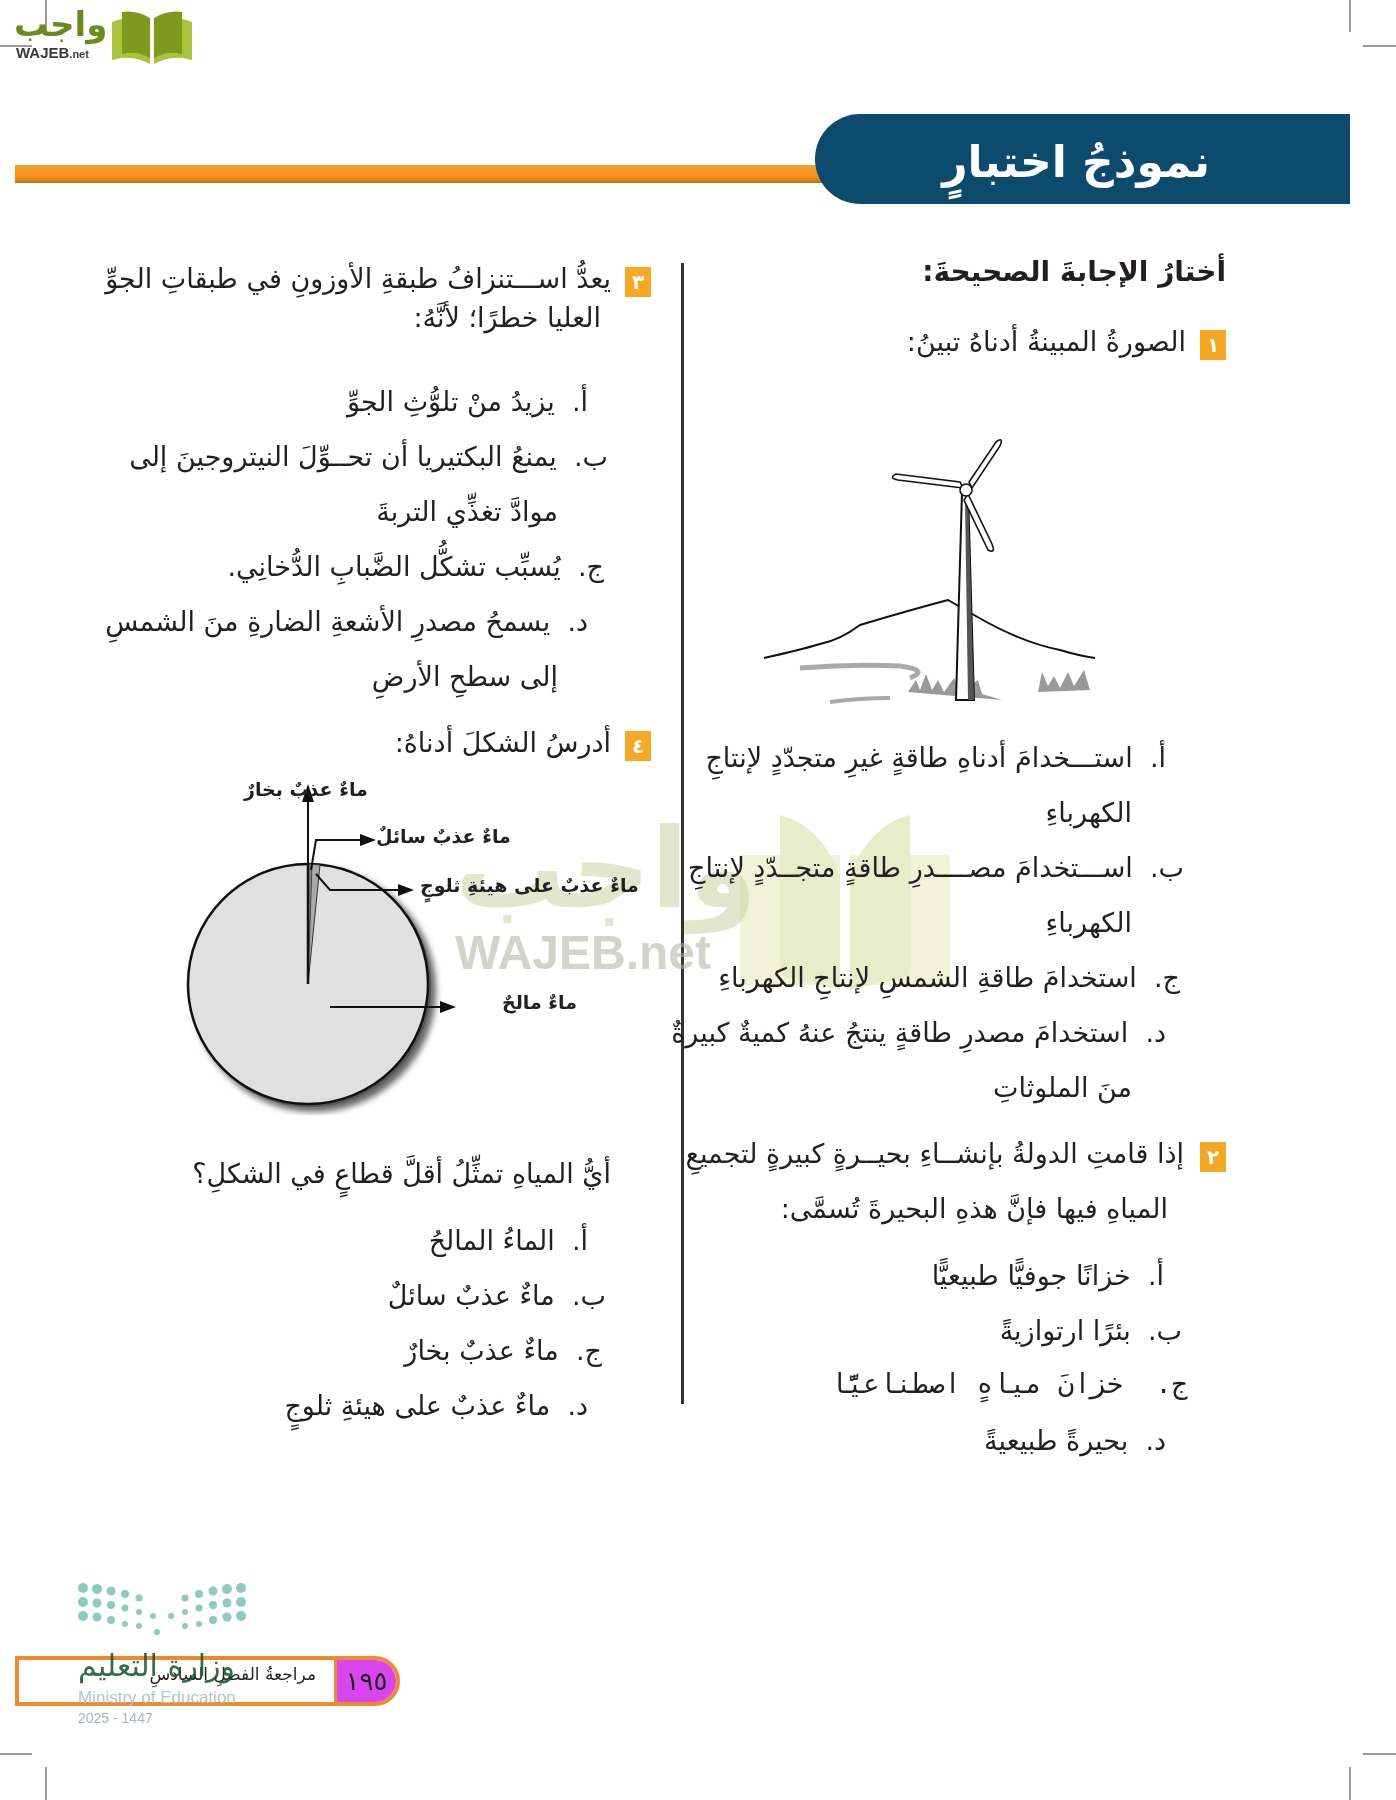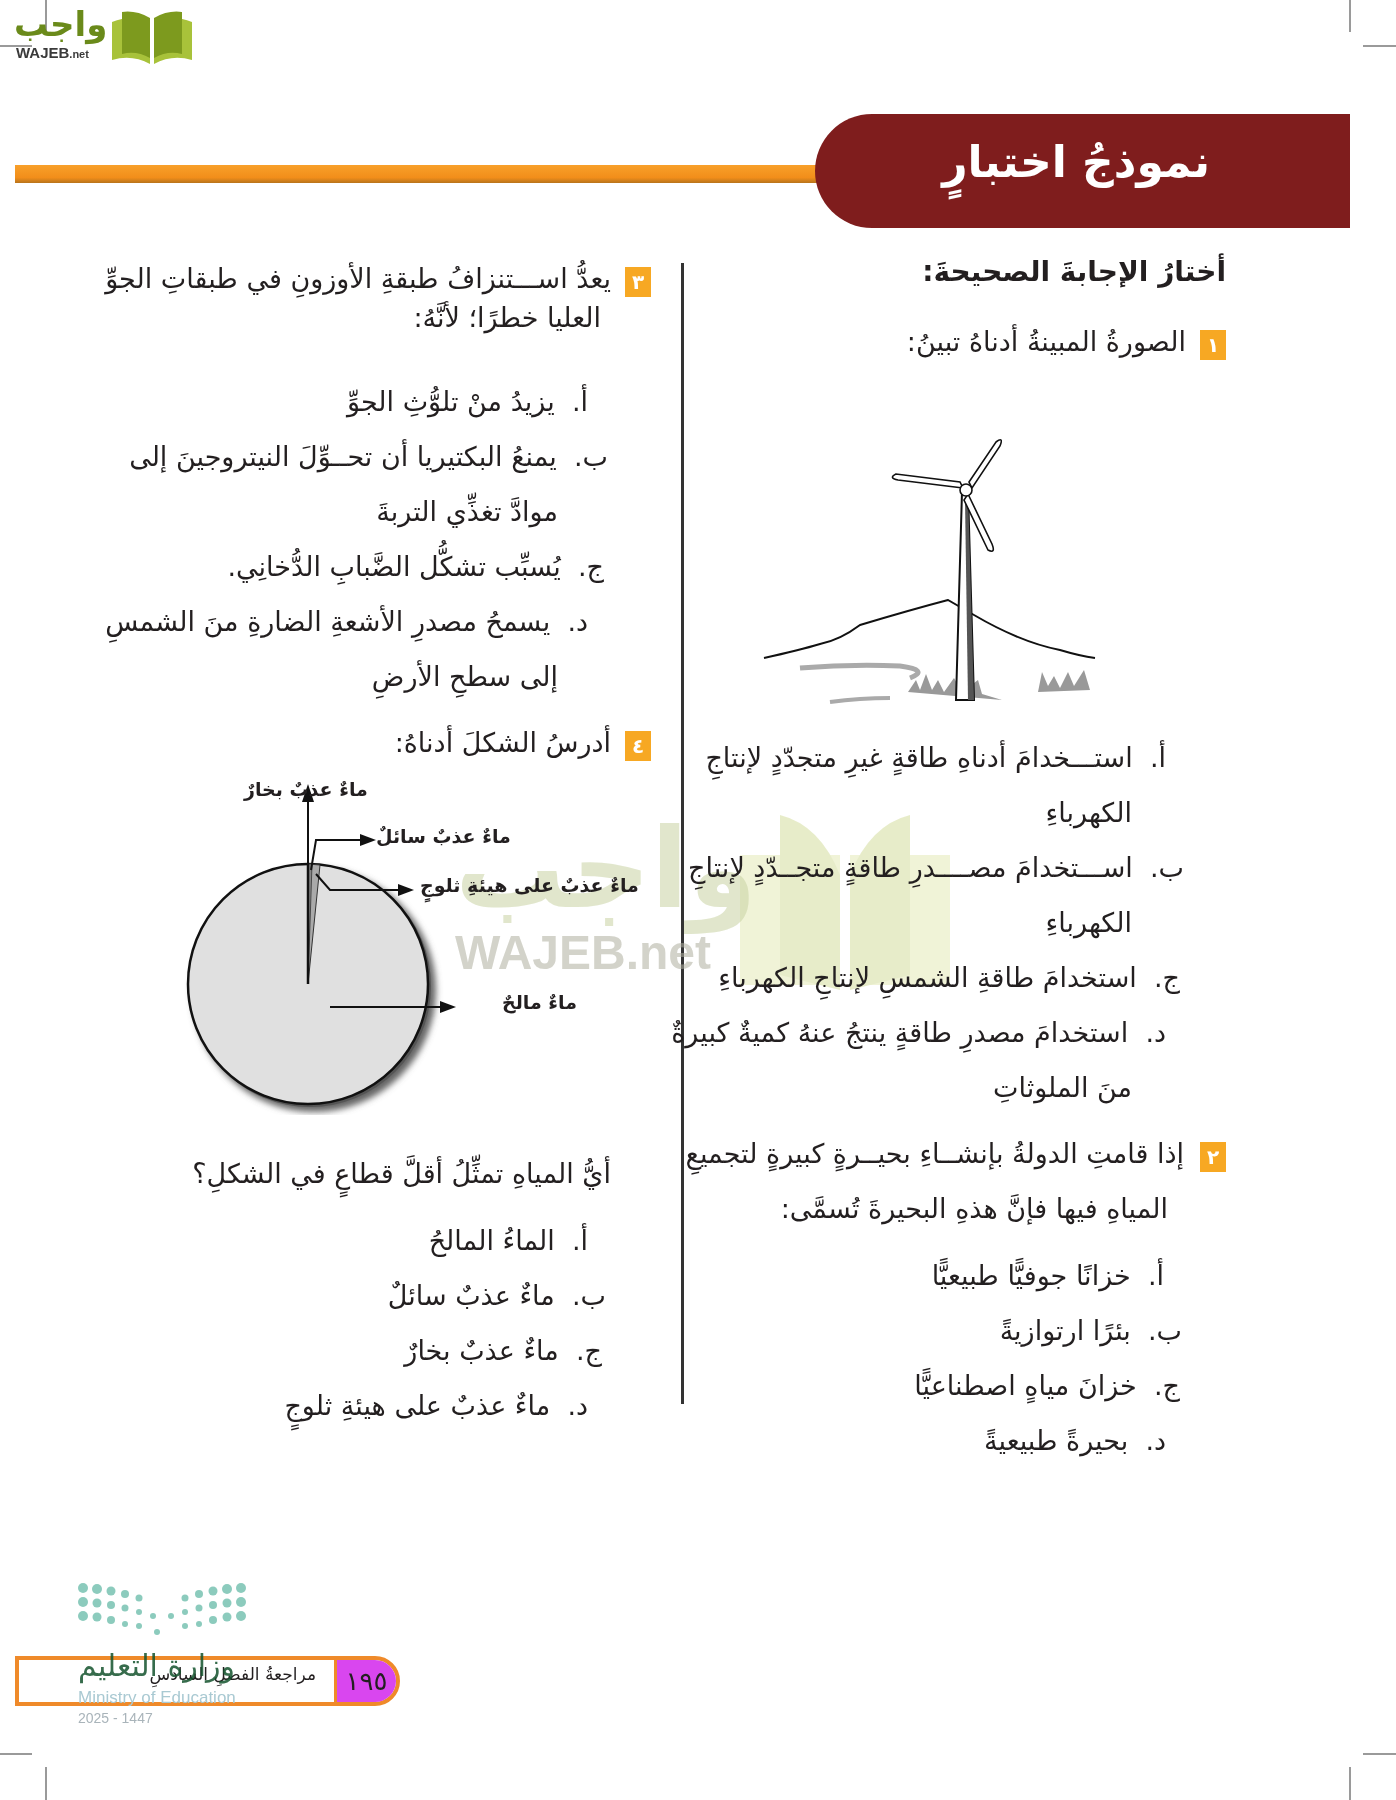--- a/index.html
+++ b/index.html
@@ -11,21 +11,21 @@
   .crop { position: absolute; background: #9a9a9a; }
 
   
   #logo { left: 8px; top: 4px; width: 180px; height: 62px; }
   #logo .ar { position: absolute; left: 6px; top: 0; font-size: 34px; font-weight: bold; color: #6a8a1a; direction: rtl; }
   #logo .en { position: absolute; left: 8px; top: 40px; font-size: 15px; font-weight: bold; color: #3a3a3a; font-family: "Liberation Sans", sans-serif; }
   #logo .en small { font-size: 11px; }
 
   
   #orange-rule { left: 15px; top: 165px; width: 820px; height: 18px; background: linear-gradient(#f8a02a, #f28e1a 70%, #b8741c); }
-  #red-banner { left: 815px; top: 114px; width: 535px; height: 114px; background: #7f1d1d; border-radius: 57px 0 0 57px; }
+  #red-banner { left: 815px; top: 114px; width: 535px; height: 90px; background: #0c4a6e; border-radius: 57px 0 0 57px; }
   #red-banner span { position: absolute; right: 140px; top: 22px; font-size: 44px; font-weight: bold; color: #fff; direction: rtl; }
 
   
   #divider { left: 681px; top: 263px; width: 3px; height: 1141px; background: #333; }
 
   .badge { position: absolute; width: 26px; height: 30px; background: #f7a823; color: #fff; font-size: 20px; text-align: center; line-height: 30px; font-weight: bold; }
 
   .line { position: absolute; font-size: 27px; line-height: 1.2; direction: rtl; white-space: nowrap; color: #231f20; }
   .heading { font-weight: bold; font-size: 28px; }
 
@@ -110,21 +110,21 @@
 <div class="line" style="right:264px;top:907px;">الكهرباءِ</div>
 <div class="line" style="right:216px;top:962px;"><span>ج.</span>&nbsp; <span>استخدامَ طاقةِ الشمسِ لإنتاجِ الكهرباءِ</span></div>
 <div class="line" style="right:230px;top:1017px;"><span>د.</span>&nbsp; <span>استخدامَ مصدرِ طاقةٍ ينتجُ عنهُ كميةٌ كبيرةٌ</span></div>
 <div class="line" style="right:264px;top:1072px;">منَ الملوثاتِ</div>
 
 <div class="badge" style="left:1200px;top:1142px;">٢</div>
 <div class="line" style="right:212px;top:1138px;">إذا قامتِ الدولةُ بإنشــاءِ بحيــرةٍ كبيرةٍ لتجميعِ</div>
 <div class="line" style="right:228px;top:1193px;margin-left:8px;">المياهِ فيها فإنَّ هذهِ البحيرةَ تُسمَّى:</div>
 <div class="line" style="right:232px;top:1260px;"><span>أ.</span>&nbsp; <span>خزانًا جوفيًّا طبيعيًّا</span></div>
 <div class="line" style="right:214px;top:1315px;"><span>ب.</span>&nbsp; <span>بئرًا ارتوازيةً</span></div>
-<div class="line" style="right:216px;top:1370px;"><span>ج.</span>&nbsp; <span>خزانَ مياهٍ اصطناعيًّا</span></div>
+<div class="line" style="right:208px;top:1370px;font-family:Liberation Mono, monospace;"><span>ج.</span>&nbsp; <span>خزانَ مياهٍ اصطناعيًّا</span></div>
 <div class="line" style="right:230px;top:1425px;"><span>د.</span>&nbsp; <span>بحيرةً طبيعيةً</span></div>
 
 <div class="badge" style="left:625px;top:267px;">٣</div>
 <div class="line" style="right:785px;top:263px;">يعدُّ اســـتنزافُ طبقةِ الأوزونِ في طبقاتِ الجوِّ</div>
 <div class="line" style="right:795px;top:302px;">العليا خطرًا؛ لأنَّهُ:</div>
 <div class="line" style="right:808px;top:386px;"><span>أ.</span>&nbsp; <span>يزيدُ منْ تلوُّثِ الجوِّ</span></div>
 <div class="line" style="right:788px;top:441px;"><span>ب.</span>&nbsp; <span>يمنعُ البكتيريا أن تحــوِّلَ النيتروجينَ إلى</span></div>
 <div class="line" style="right:838px;top:496px;">موادَّ تغذِّي التربةَ</div>
 <div class="line" style="right:792px;top:551px;"><span>ج.</span>&nbsp; <span>يُسبِّب تشكُّل الضَّبابِ الدُّخانِي.</span></div>
 <div class="line" style="right:808px;top:606px;"><span>د.</span>&nbsp; <span>يسمحُ مصدرِ الأشعةِ الضارةِ منَ الشمسِ</span></div>

